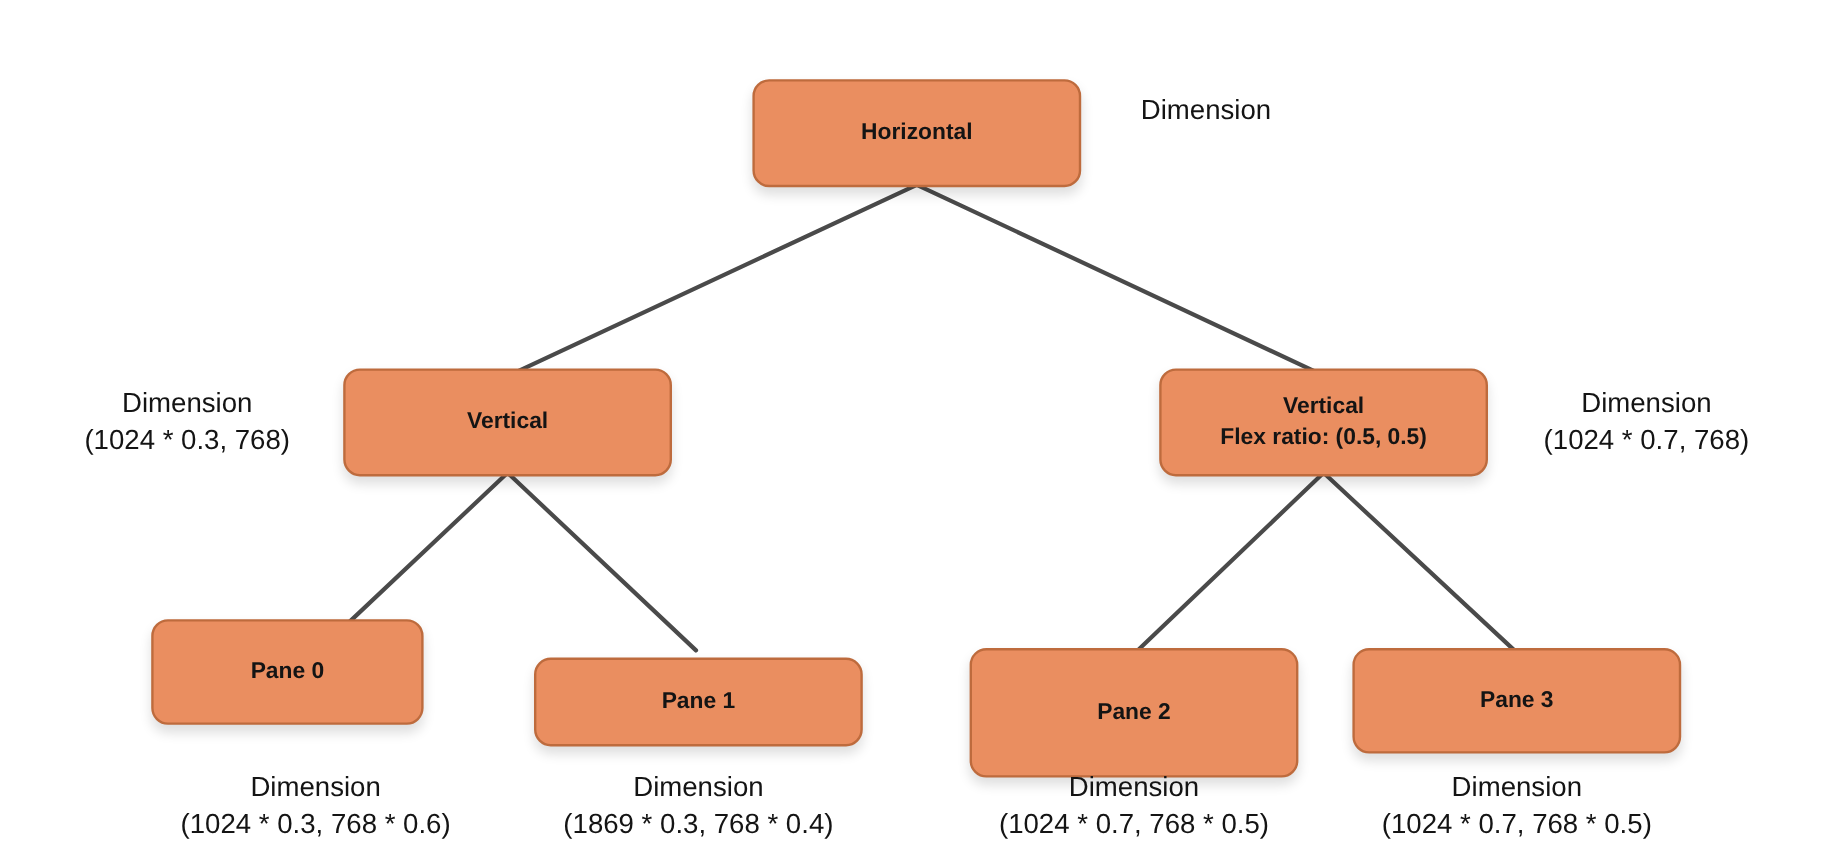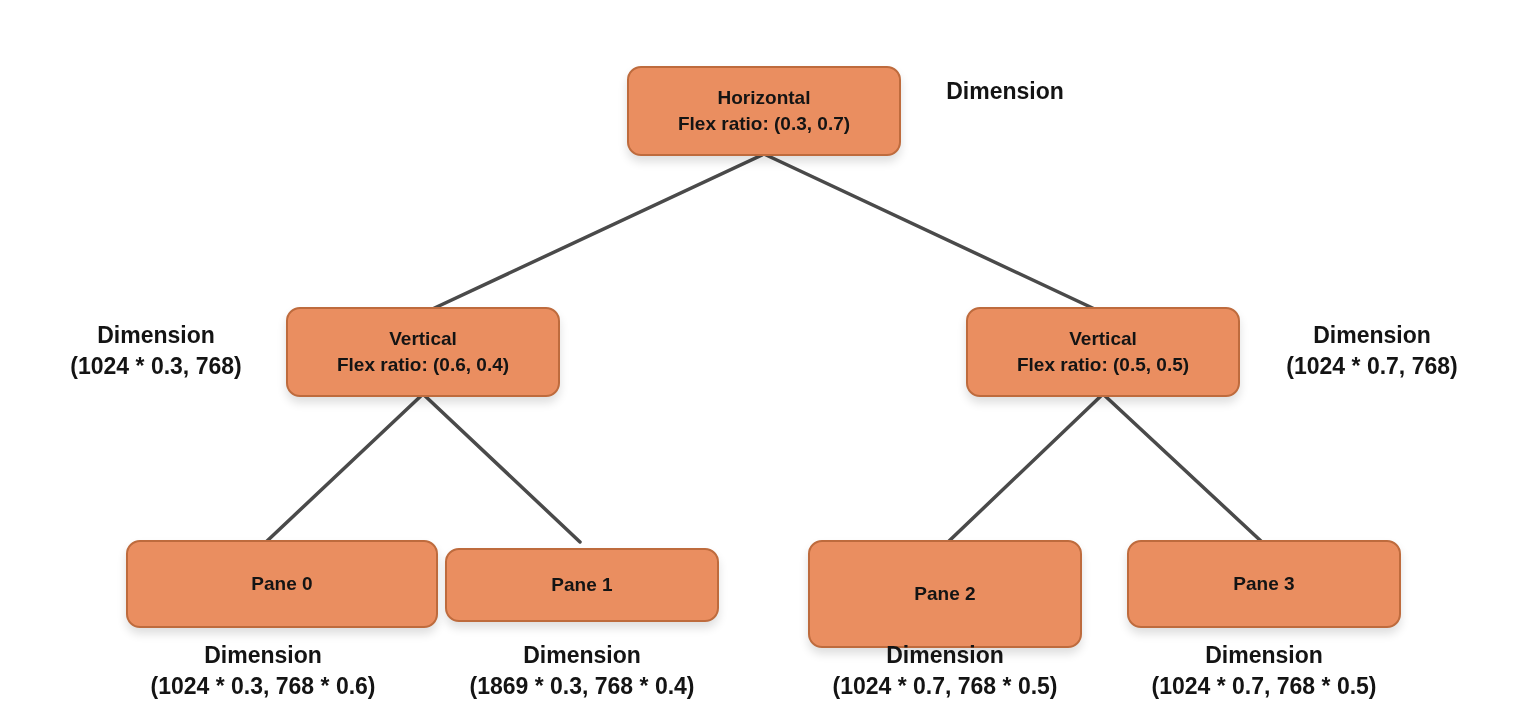--- a/index.html
+++ b/index.html
@@ -46,21 +46,21 @@
     color: var(--text);
     font-weight: bold;
     font-size: 19px;
     line-height: 26px;
   }
   .dim-label {
     position: absolute;
     z-index: 2;
     text-align: center;
     color: var(--text);
-    font-weight: bold;
+    font-weight: normal;
     font-size: 23px;
     line-height: 31px;
     white-space: nowrap;
   }
   .dim-label .dim-value { white-space: nowrap; }
 </style>
 </head>
 <body>
 
 <div class="canvas">
@@ -69,45 +69,43 @@
     <line x1="764" y1="130" x2="426" y2="288"></line>
     <line x1="764" y1="130" x2="1101" y2="288"></line>
     <line x1="423" y1="370" x2="266" y2="518"></line>
     <line x1="423" y1="370" x2="580" y2="518"></line>
     <line x1="1103" y1="370" x2="948" y2="518"></line>
     <line x1="1103" y1="370" x2="1262" y2="518"></line>
   </svg>
 
   <div class="node" style="left:627px; top:42px; width:274px; height:90px;">
     <span>Horizontal</span>
-    <span>Flex ratio: (0.3, 0.7)</span>
   </div>
   <div class="dim-label" style="left:905px; top:52px; width:200px;">
     <div class="dim-heading">Dimension</div>
   </div>
 
   <div class="node" style="left:286px; top:283px; width:274px; height:90px;">
     <span>Vertical</span>
-    <span>Flex ratio: (0.6, 0.4)</span>
   </div>
   <div class="dim-label" style="left:16px; top:296px; width:280px;">
     <div class="dim-heading">Dimension</div>
     <div class="dim-value">(1024 * 0.3, 768)</div>
   </div>
 
   <div class="node" style="left:966px; top:283px; width:274px; height:90px;">
     <span>Vertical</span>
     <span>Flex ratio: (0.5, 0.5)</span>
   </div>
   <div class="dim-label" style="left:1232px; top:296px; width:280px;">
     <div class="dim-heading">Dimension</div>
     <div class="dim-value">(1024 * 0.7, 768)</div>
   </div>
 
-  <div class="node" style="left:126px; top:516px; width:312px; height:88px;">
+  <div class="node" style="left:126px; top:492px; width:227px; height:88px;">
     <span>Pane 0</span>
   </div>
   <div class="dim-label" style="left:123px; top:616px; width:280px;">
     <div class="dim-heading">Dimension</div>
     <div class="dim-value">(1024 * 0.3, 768 * 0.6)</div>
   </div>
 
   <div class="node" style="left:445px; top:524px; width:274px; height:74px;">
     <span>Pane 1</span>
   </div>

